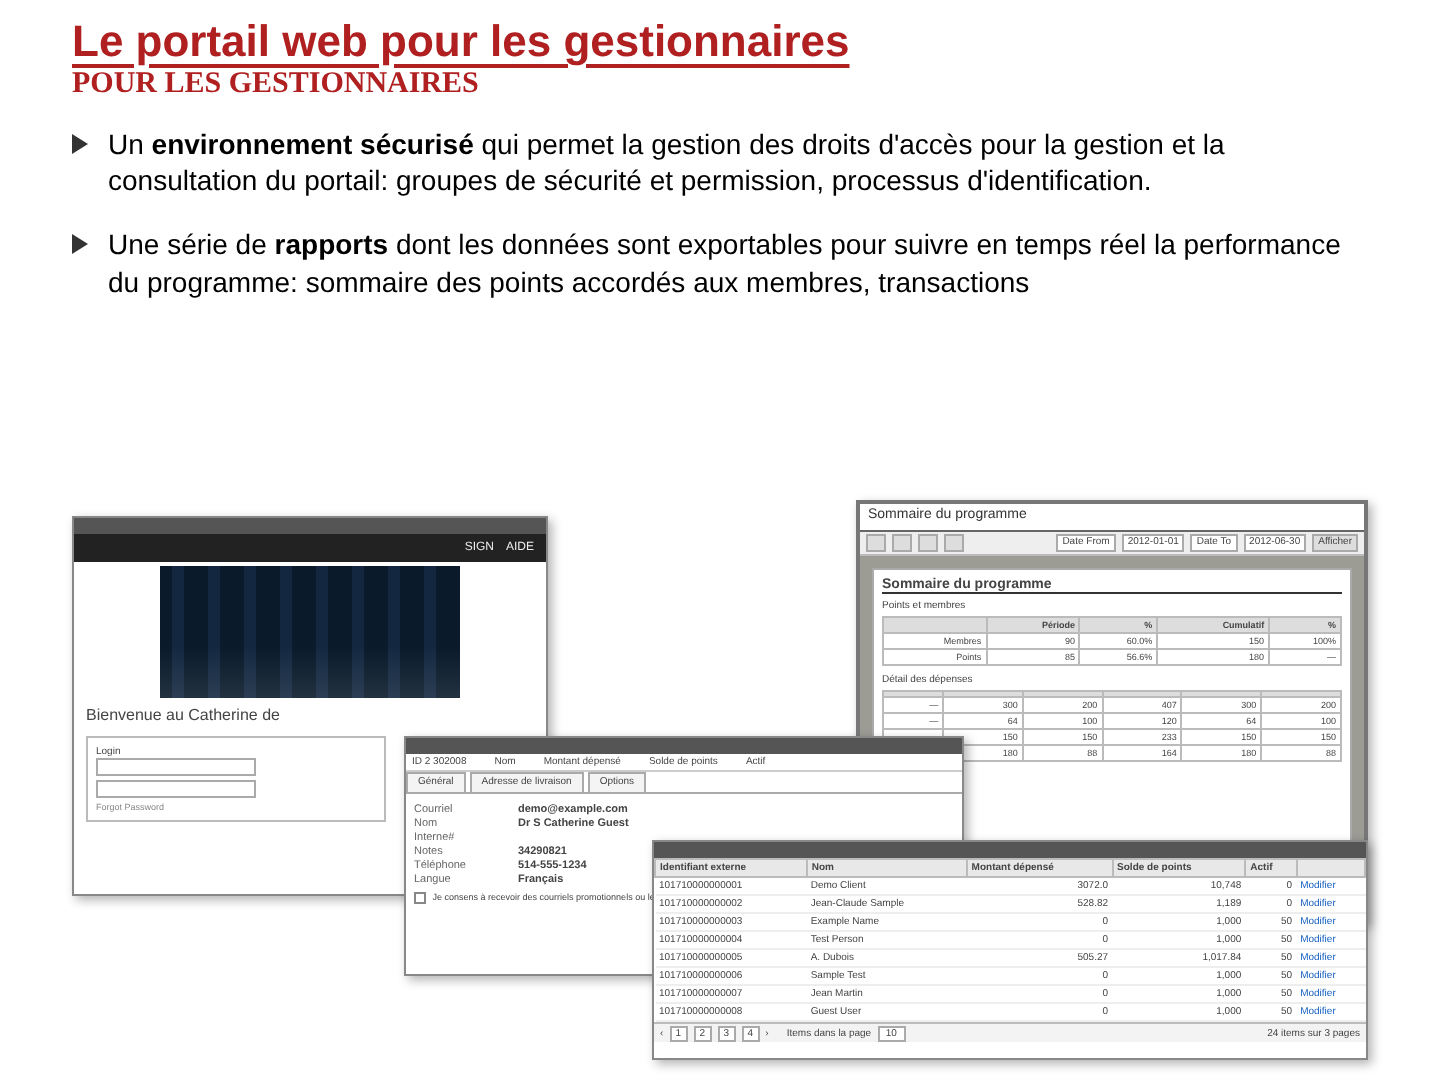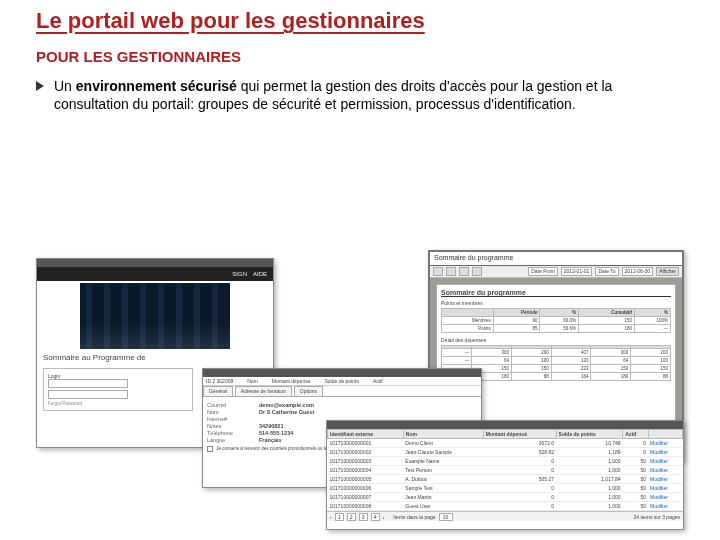--- a/index.html
+++ b/index.html
@@ -11,26 +11,26 @@
     padding: 8px 36px;
     position: relative;
     overflow: hidden;
   }
   .title {
     font-size: 22px;
     color: #b02020;
     text-decoration: underline;
     text-decoration-color: #b02020;
     text-underline-offset: 4px;
-    margin-bottom: 14px;
   }
   .subtitle {
     font-size: 15px;
     color: #b02020;
     margin-bottom: 12px;
+    font-family: Liberation Serif, serif;
   }
   .bullets { list-style: none; }
   .bullets li {
     font-size: 14px;
     line-height: 1.3;
     color: #000000;
     margin-bottom: 14px;
     padding-left: 18px;
     position: relative;
   }
@@ -114,32 +114,35 @@
 </head>
 <body>
 
 <h1 class="title">Le portail web pour les gestionnaires</h1>
 <h2 class="subtitle">POUR LES GESTIONNAIRES</h2>
 
 <ul class="bullets">
   <li>
     <span>Un </span><span class="bold-span">environnement sécurisé</span><span> qui permet la gestion des droits d'accès pour la gestion et la consultation du portail: groupes de sécurité et permission, processus d'identification.</span>
   </li>
+  <li>
+    <span>Une série de </span><span class="bold-span">rapports</span><span> dont les données sont exportables pour suivre en temps réel la performance du programme: sommaire des points accordés aux membres, transactions</span>
+  </li>
 </ul>
 
 <div class="mock-area">
 
   <div class="mock m1">
     <div class="strip"></div>
     <div class="nav-dark">
       <span>SIGN</span>
       <span>AIDE</span>
     </div>
     <div class="hero"></div>
-    <div style="font-size:8px;padding:2px 6px;">Sommaire au Programme de</div>
+    <div style="font-size:8px;padding:2px 6px;">Bienvenue au Catherine de</div>
     <div class="login-box">
       <div style="font-size:5px;">Login</div>
       <input style="">
       <input style="">
       <div style="font-size:4.5px;color:#888;">Forgot Password</div>
     </div>
   </div>
 
   <div class="mock m2">
     <div class="bar-top">Sommaire du programme</div>

